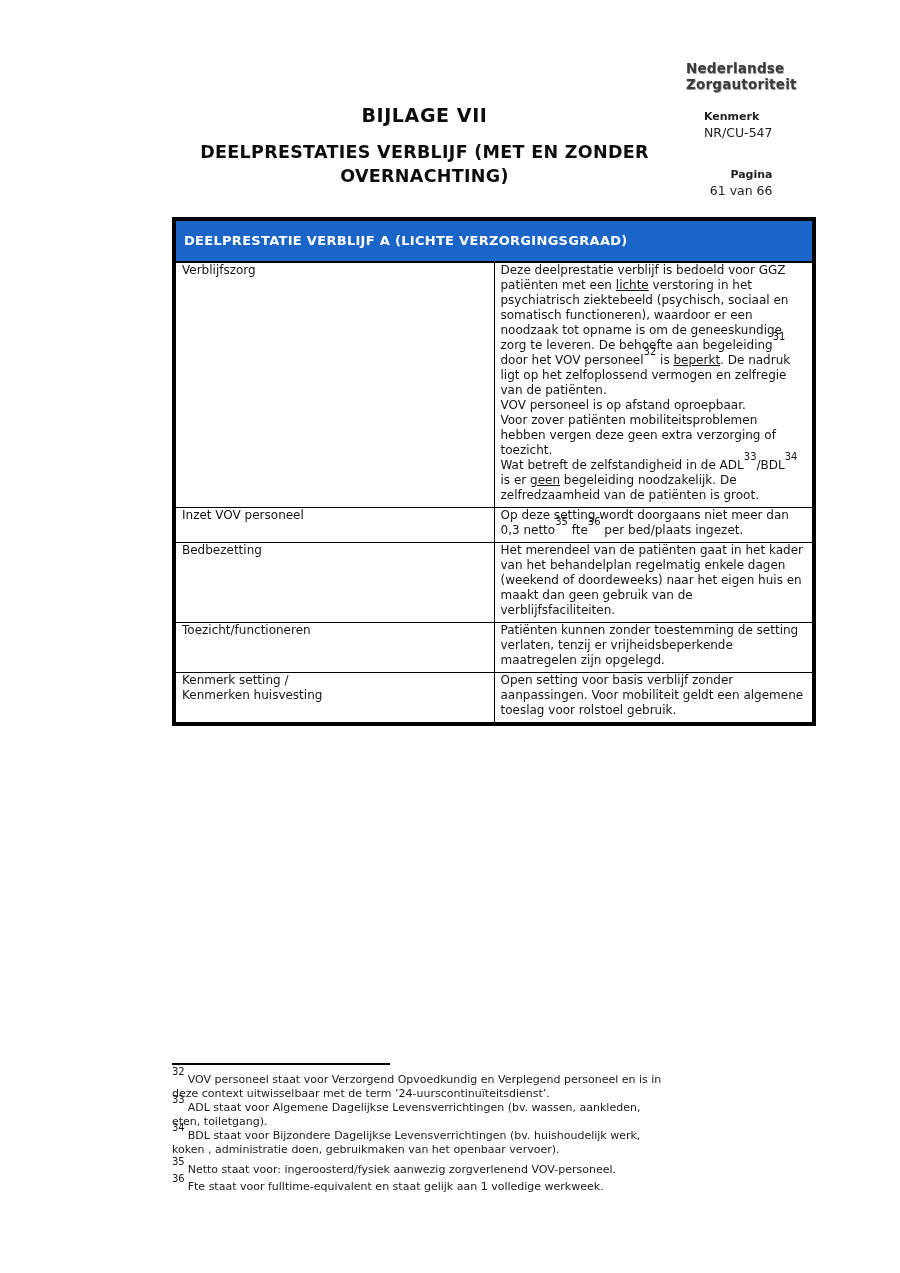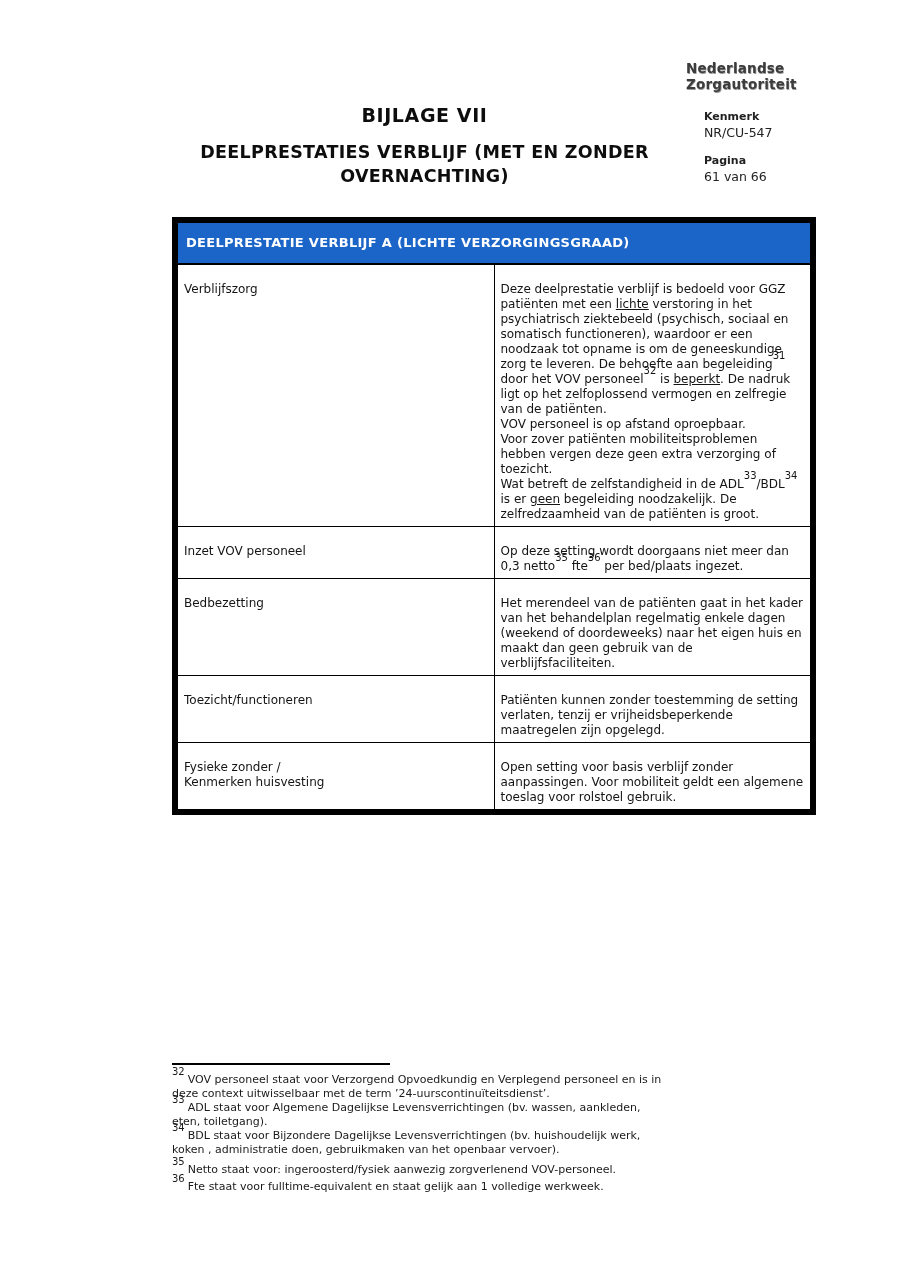--- a/index.html
+++ b/index.html
@@ -47,45 +47,45 @@
     font-weight: bold;
     line-height: 24px;
     letter-spacing: 0.3px;
     color: #0d0d0d;
   }
 
   
   .meta { position: absolute; left: 704px; top: 110px; }
   .meta-label { font-size: 11px; font-weight: bold; color: #222; }
   .meta-value { font-size: 12.5px; margin-top: 2px; color: #222; }
-  .meta-group + .meta-group { margin-top: 14px; }
+  .meta-group + .meta-group { margin-top: 28px; text-align: right; }
 
   
   .doc-table {
     position: absolute;
     left: 172px;
     top: 217px;
     width: 644px;
     border-collapse: collapse;
-    border: 6px solid #000000;
+    border: 4px solid #000000;
     table-layout: fixed;
   }
   .doc-table th {
     color: #ffffff;
     font-size: 13px;
     font-weight: bold;
     text-align: left;
     letter-spacing: 0.3px;
     padding: 12px 8px 13px 8px;
     border: 2px solid #000;
   }
   .doc-table td {
     border: 1px solid #000;
     vertical-align: top;
-    padding: 17px 6px 4px 6px;
+    padding: 0 6px 4px 6px;
     font-size: 12px;
     line-height: 15px;
     white-space: pre-line;
     color: #141414;
   }
   .doc-table td.col-label { width: 322px; }
   .u { text-decoration: underline; }
   .doc-table sup, .footnote sup {
     font-size: 10px;
     line-height: 0;
@@ -157,21 +157,21 @@
     </tr>
     <tr>
       <td class="col-label">Bedbezetting</td>
       <td class="col-content">Het merendeel van de patiënten gaat in het kader van het behandelplan regelmatig enkele dagen (weekend of doordeweeks) naar het eigen huis en maakt dan geen gebruik van de verblijfsfaciliteiten.</td>
     </tr>
     <tr>
       <td class="col-label">Toezicht/functioneren</td>
       <td class="col-content">Patiënten kunnen zonder toestemming de setting verlaten, tenzij er vrijheidsbeperkende maatregelen zijn opgelegd.</td>
     </tr>
     <tr>
-      <td class="col-label">Fysieke zonder /
+      <td class="col-label">Kenmerk setting /
 Kenmerken huisvesting</td>
       <td class="col-content">Open setting voor basis verblijf zonder aanpassingen. Voor mobiliteit geldt een algemene toeslag voor rolstoel gebruik.</td>
     </tr>
   </tbody>
     </table>
 
   <div class="fn-rule"></div>
 
   <div class="footnotes">
     <div class="footnote">

